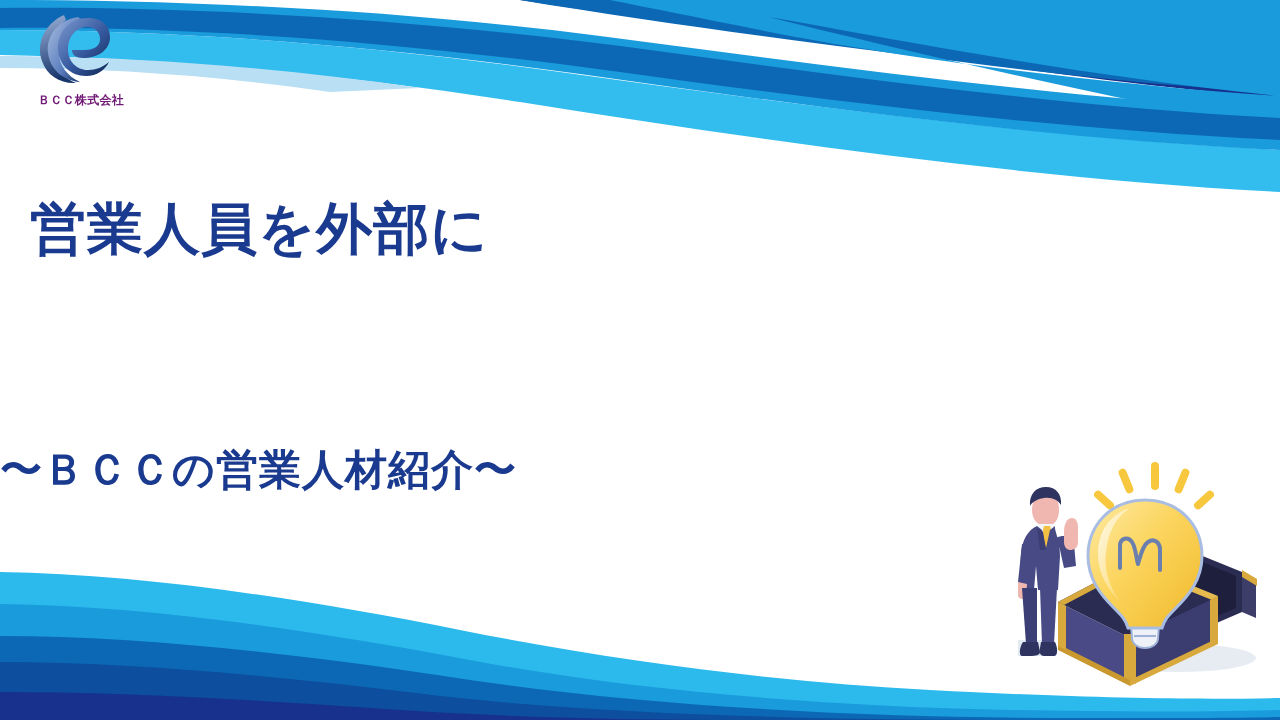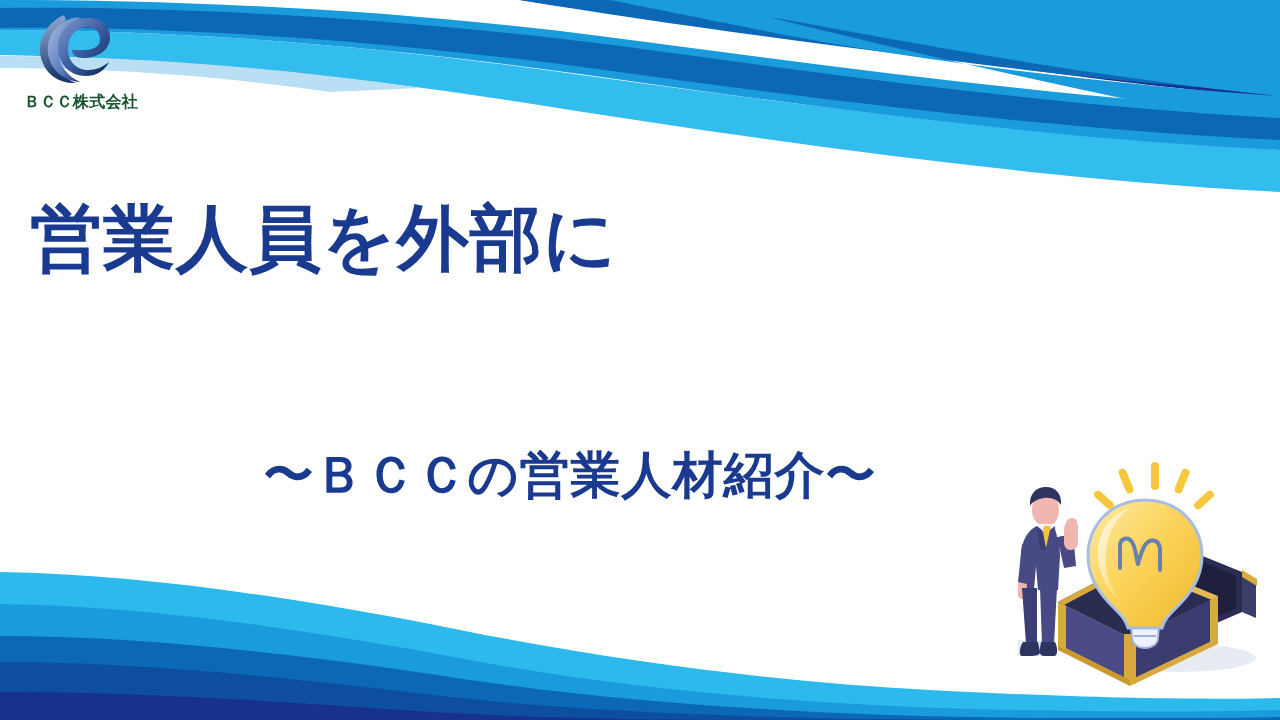--- a/index.html
+++ b/index.html
@@ -47,53 +47,53 @@
     height: 76px;
   }
   #logo-wordmark {
     position: absolute;
     left: 0px;
     top: 80px;
     width: 118px;
     text-align: center;
     font-family: "Liberation Serif", serif;
     font-weight: bold;
-    font-size: 16px;
+    font-size: 12px;
     letter-spacing: 0.3px;
-    color: #14532d;
+    color: #701a75;
     white-space: nowrap;
   }
 
   
   #headline {
     position: absolute;
     left: 30px;
     top: 196px;
     width: 1230px;
   }
   .hl-line {
     font-family: "DejaVu Sans", sans-serif;
     font-weight: bold;
-    font-size: 72px;
+    font-size: 56px;
     line-height: 1.18;
     letter-spacing: 1px;
     white-space: nowrap;
   }
   .hl-navy { color: #1a3a8f; }
   .hl-orange { color: #ec8b3f; }
 
   #subtitle {
     position: absolute;
     left: 0px;
     top: 442px;
     width: 1140px;
-    text-align: center;
+    text-align: left;
     font-family: Liberation Serif, serif;
     font-weight: bold;
-    font-size: 50px;
+    font-size: 42px;
     letter-spacing: 1px;
     color: #1a3a8f;
     white-space: nowrap;
   }
 
   
   #illustration {
     position: absolute;
     left: 1010px;
     top: 462px;

